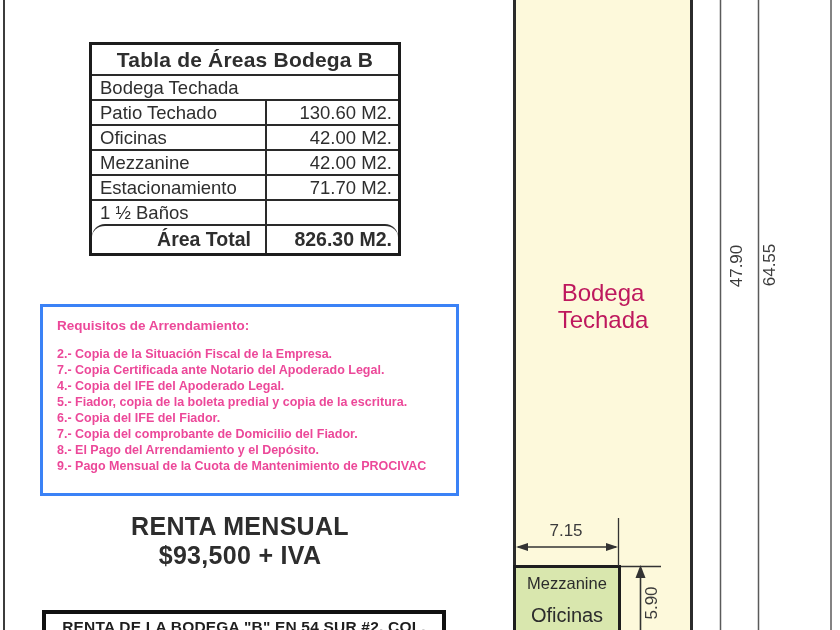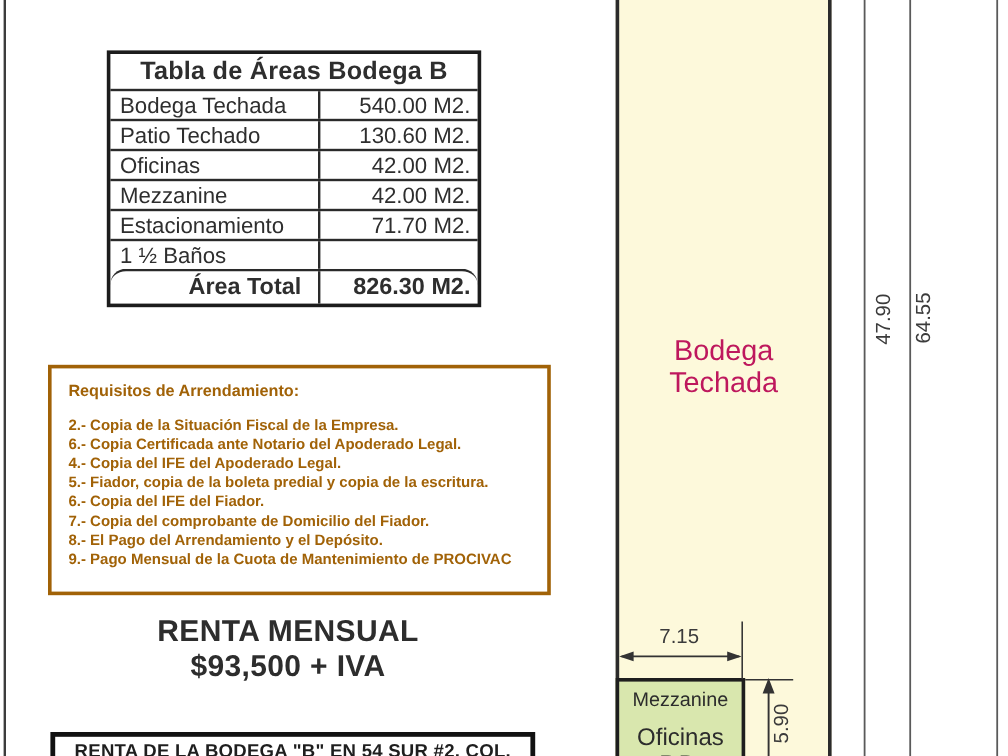--- a/index.html
+++ b/index.html
@@ -27,21 +27,21 @@
   .areas-table .tbl-row .cell-value {
     flex:1; text-align:right; padding-right:6px; box-sizing:border-box;
     border-left:2px solid #2a2a2a;
   }
   .areas-table .tbl-total { height:27px; line-height:27px; font-weight:bold; font-size:19.5px;border-radius:13px; }
   .areas-table .tbl-total .cell-label { text-align:right; padding-right:14px; padding-left:0; }
 
   
   .req-box {
     position:absolute; left:40px; top:304px; width:399px; height:175px;
-    border:3px solid #a16207; padding:11px 0 0 14px; color:#a16207; background:#fff;
+    border:3px solid #3b82f6; padding:11px 0 0 14px; color:#ec4899; background:#fff;
   }
   .req-title { font-weight:bold; font-size:13.5px; }
   .req-list { margin-top:13px; }
   .req-item { font-weight:bold; font-size:12.5px; line-height:16px; white-space:nowrap; }
 
   
   .pricing {
     position:absolute; left:0; top:512px; width:480px; text-align:center;
     font-weight:bold; font-size:25px; line-height:29px; color:#2d2d2d; letter-spacing:0.3px;
   }
@@ -83,21 +83,20 @@
 </head>
 <body>
 
 <div class="page-edge-line"></div>
 
 <div class="areas-table">
   <div class="tbl-header">Tabla de Áreas Bodega B</div>
 
   <div class="tbl-row">
     <div class="cell-label">Bodega Techada</div>
-    <div class="cell-value">540.00 M2.</div>
   </div>
   <div class="tbl-row">
     <div class="cell-label">Patio Techado</div>
     <div class="cell-value">130.60 M2.</div>
   </div>
   <div class="tbl-row">
     <div class="cell-label">Oficinas</div>
     <div class="cell-value">42.00 M2.</div>
   </div>
   <div class="tbl-row">
@@ -116,21 +115,21 @@
   <div class="tbl-row tbl-total">
     <div class="cell-label">Área Total</div>
     <div class="cell-value">826.30 M2.</div>
   </div>
 </div>
 
 <div class="req-box">
   <div class="req-title">Requisitos de Arrendamiento:</div>
   <div class="req-list">
     <div class="req-item">2.- Copia de la Situación Fiscal de la Empresa.</div>
-    <div class="req-item">6.- Copia Certificada ante Notario del Apoderado Legal.</div>
+    <div class="req-item">7.- Copia Certificada ante Notario del Apoderado Legal.</div>
     <div class="req-item">4.- Copia del IFE del Apoderado Legal.</div>
     <div class="req-item">5.- Fiador, copia de la boleta predial y copia de la escritura.</div>
     <div class="req-item">6.- Copia del IFE del Fiador.</div>
     <div class="req-item">7.- Copia del comprobante de Domicilio del Fiador.</div>
     <div class="req-item">8.- El Pago del Arrendamiento y el Depósito.</div>
     <div class="req-item">9.- Pago Mensual de la Cuota de Mantenimiento de PROCIVAC</div>
   </div>
 </div>
 
 <div class="pricing">

